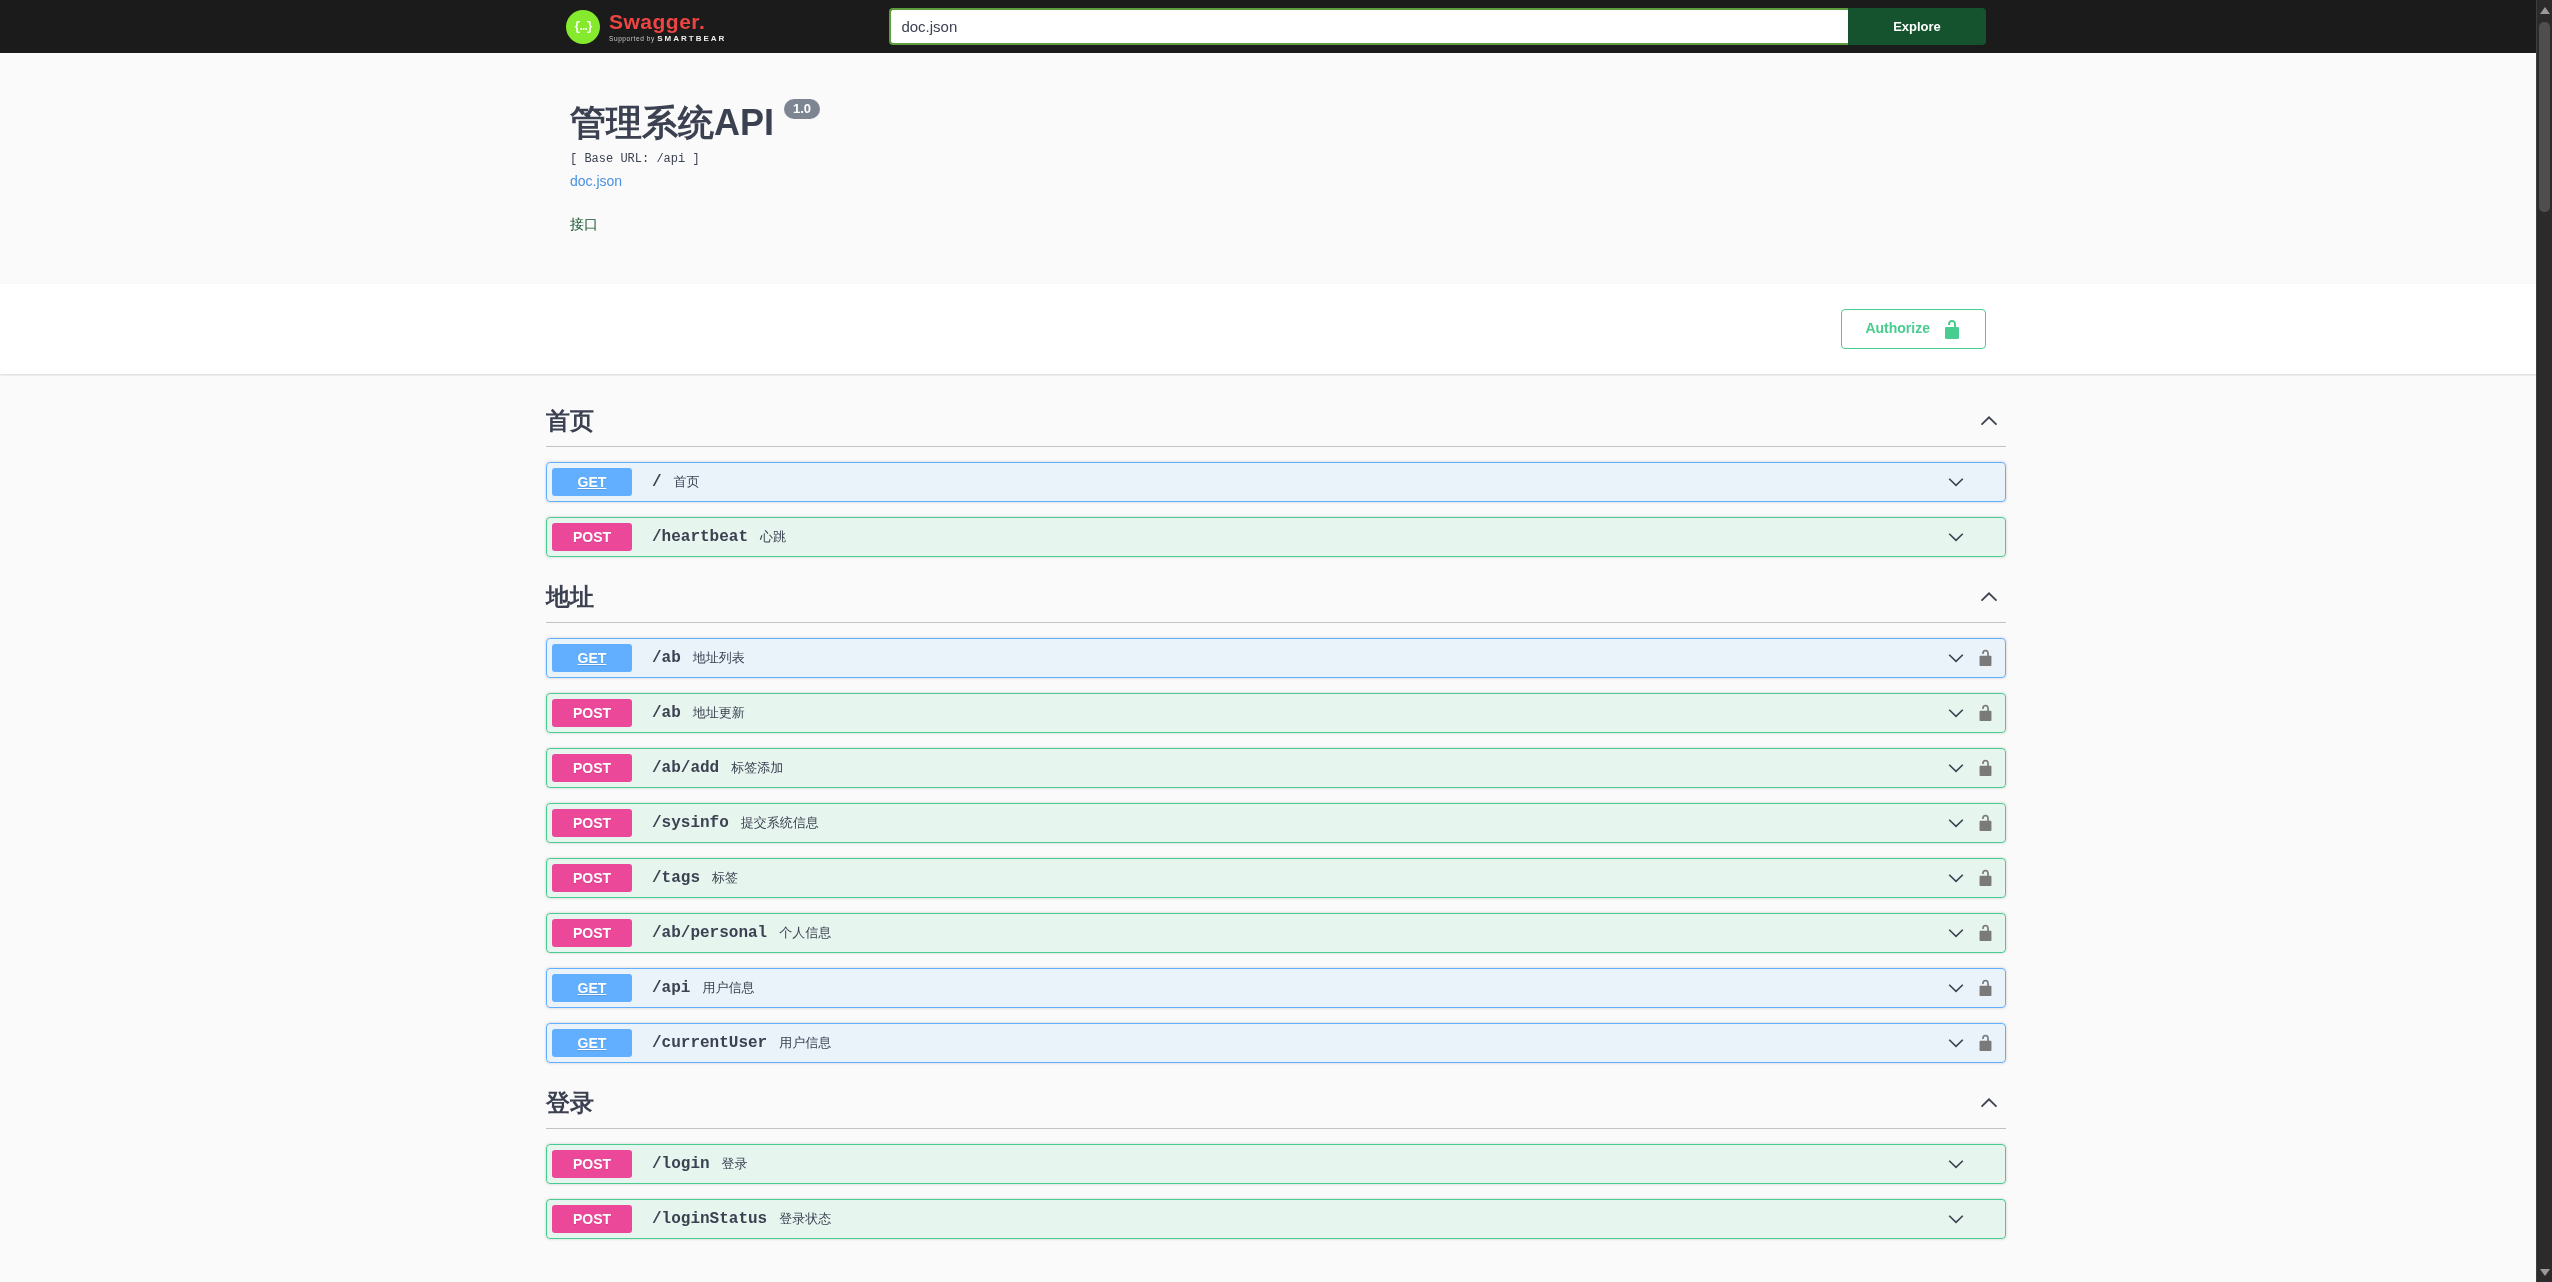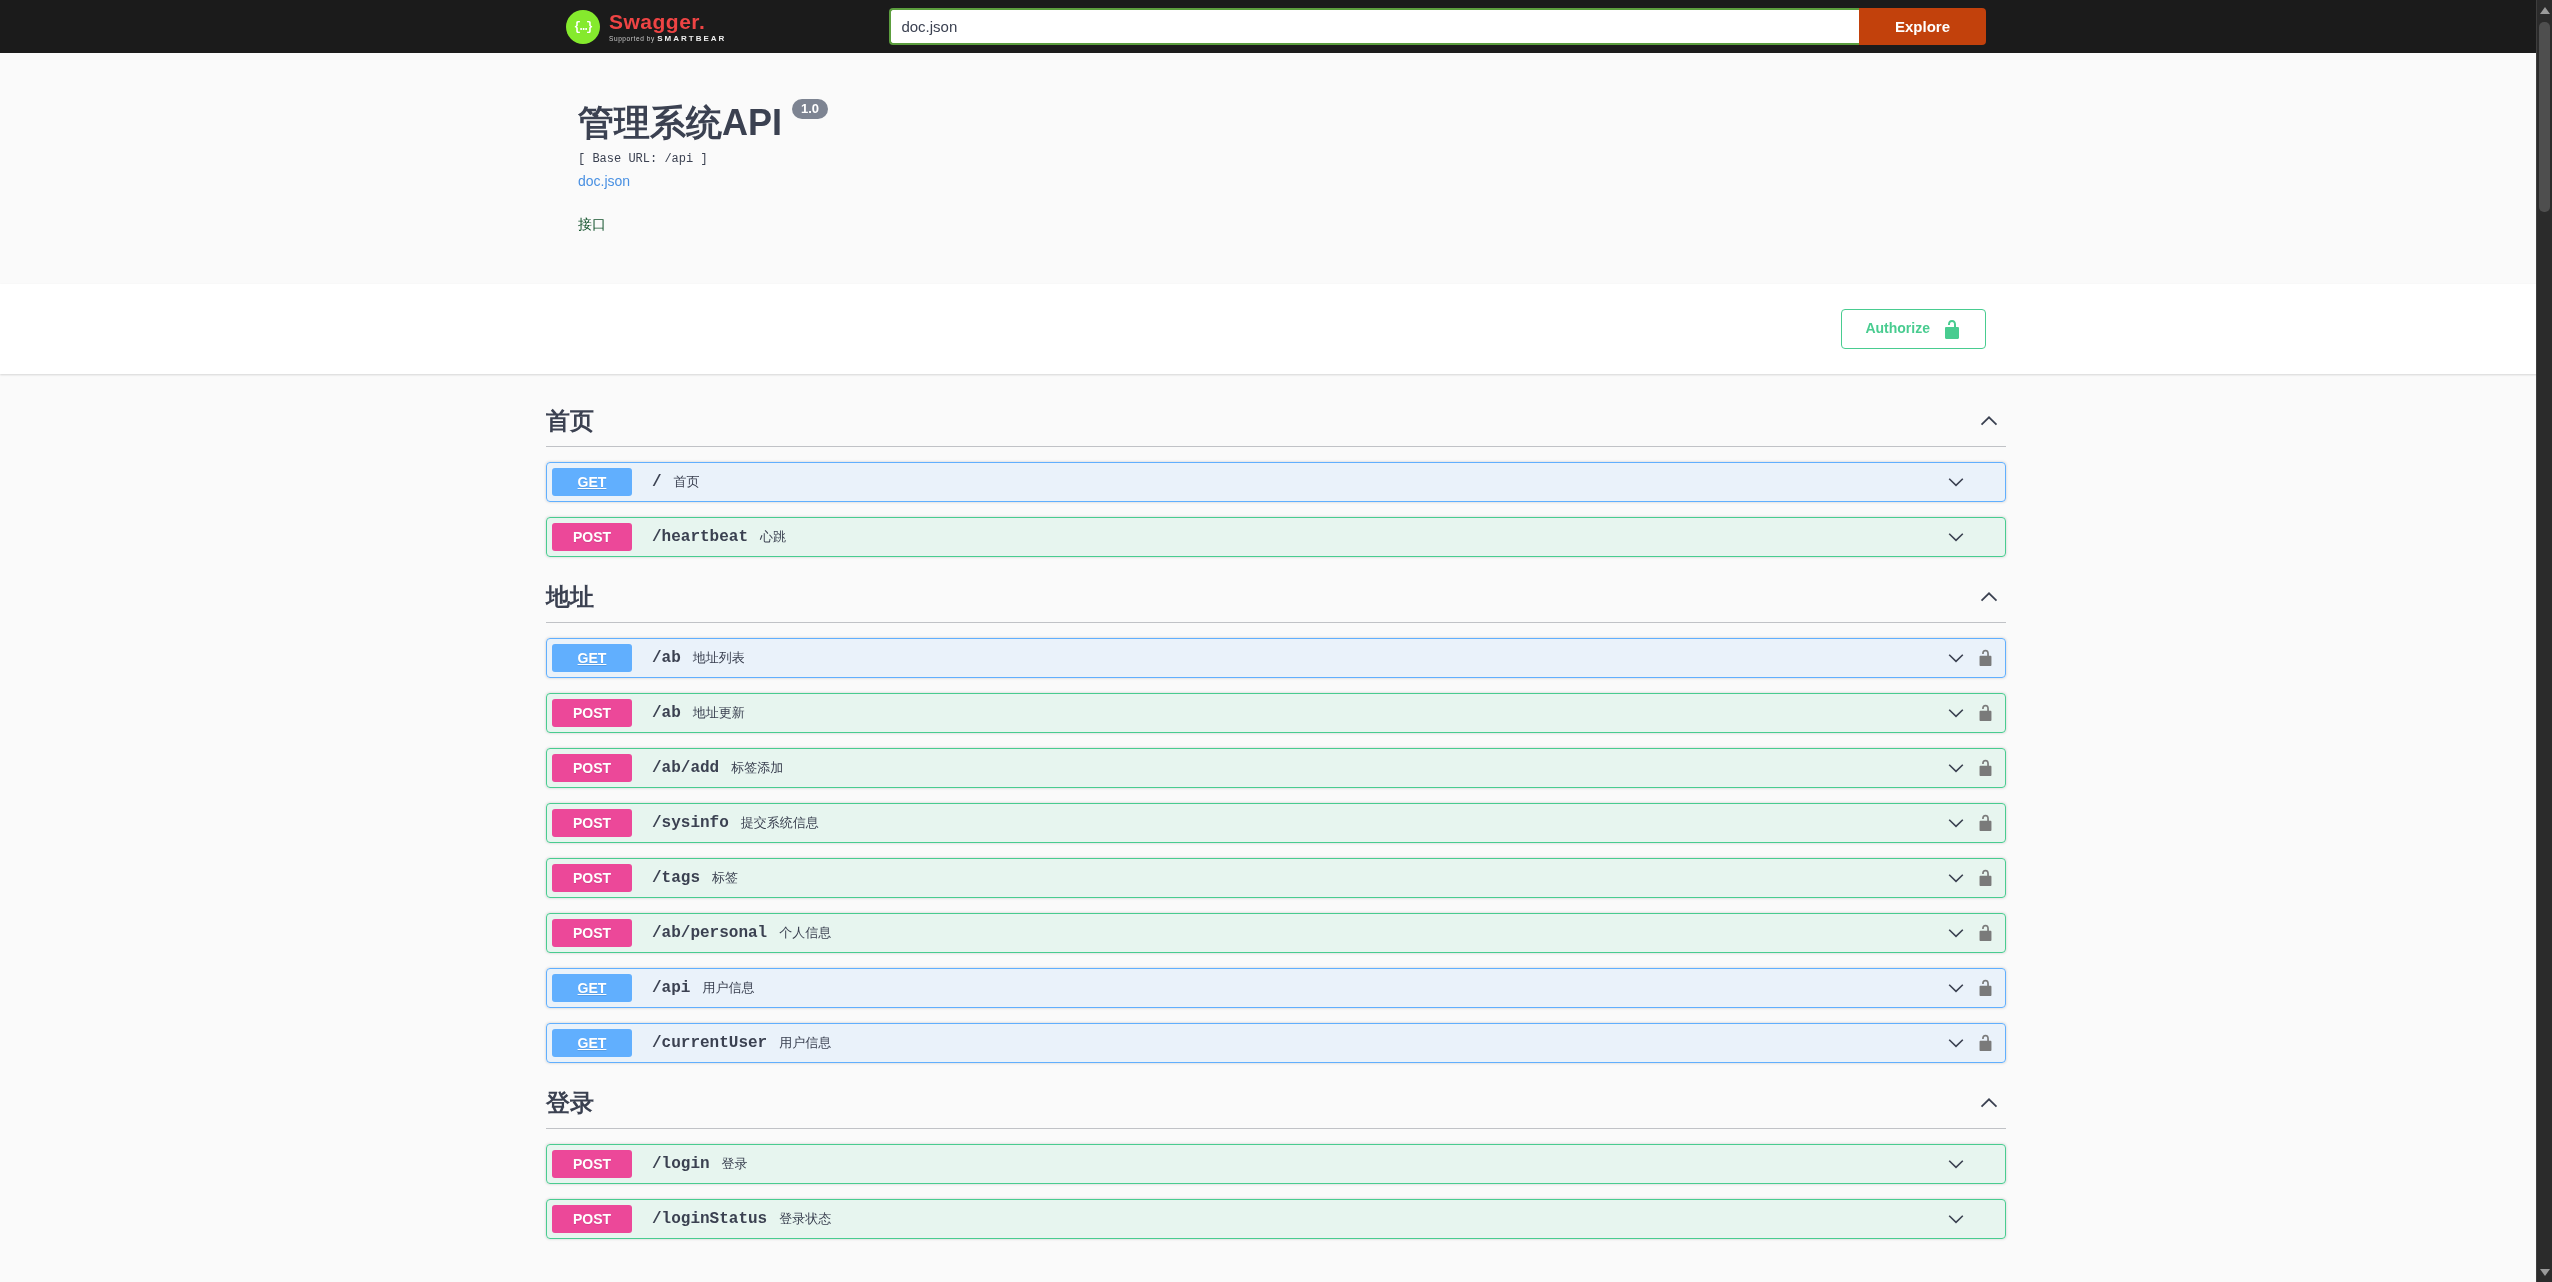--- a/index.html
+++ b/index.html
@@ -27,27 +27,27 @@
   .tagline { margin-top:3px; color:#c9c9c9; font-size:6.5px; letter-spacing:.6px; }
   .tagline b { color:#eee; font-size:8px; font-weight:700; letter-spacing:2px; }
 
   .download-url-wrapper { display:flex; flex:1; margin-left:163px; }
   .download-url-input {
     flex:1; height:37px; border:2px solid #5c9e3e; border-right:none;
     border-radius:4px 0 0 4px; padding:0 10px; font-size:15px; color:#3b4151;
     font-family:"Liberation Sans", sans-serif; outline:none;
   }
   .download-url-button {
-    width:127px; height:37px; background:#c2410c; color:#fff; border:none;
-    border-radius:0 4px 4px 0; font-weight:700; font-size:15px; cursor:pointer;
+    width:138px; height:37px; background:#14532d; color:#fff; border:none;
+    border-radius:0 4px 4px 0; font-weight:700; font-size:13px; cursor:pointer;
     font-family:"Liberation Sans", sans-serif;
   }
 
   
-  .info { margin:50px 12px; }
+  .info { margin:50px 4px; }
   .api-title { margin:0; font-size:36px; font-weight:700; color:#3b4151; line-height:1.1; }
   .version-pill {
     display:inline-block; background:#7d8492; color:#fff; font-size:13px; font-weight:600;
     padding:3px 9px; border-radius:57px; vertical-align:top; position:relative; top:-4px; margin-left:10px;
   }
   .base-url { margin-top:9px; font-family:"Liberation Mono", monospace; font-size:12px; color:#3b4151; }
   .spec-link { display:inline-block; margin-top:7px; color:#4990e2; font-size:14px; text-decoration:none; cursor:pointer; }
   .api-description { margin-top:26px; font-size:14px; color:#14532d;font-family:Liberation Mono, monospace; }
 
   

